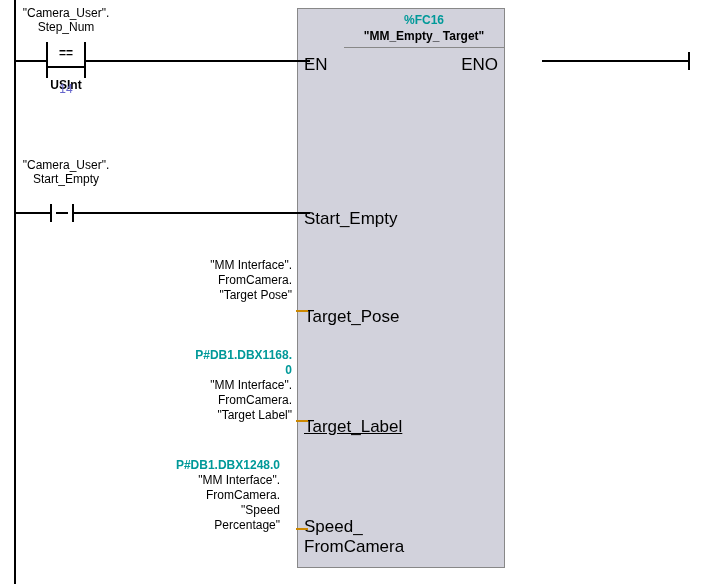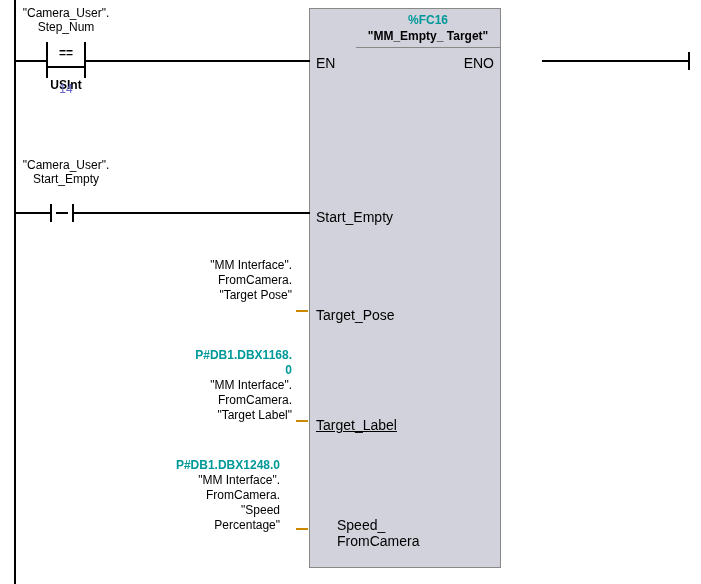--- a/index.html
+++ b/index.html
@@ -39,21 +39,21 @@
     }
     .block-header {
       text-align: center;
       padding: 4px 0;
       border-bottom: 1px solid #888;
     }
     .block-title1 { color: #009999; font-weight: bold; }
     .block-title2 { color: #000; font-weight: bold; margin-top: 2px; }
     .pin-label {
       position: absolute;
-      font-size: 14px;
+      font-size: 17px;
     }
     .orange-tick {
       position: absolute;
       width: 12px;
       height: 2px;
       background: #cc8800;
     }
     .cmp-box {
       position: absolute;
       text-align: center;
@@ -73,37 +73,37 @@
       position: absolute;
       text-align: right;
       line-height: 1.25;
     }
   </style>
 </head>
 <body>
 
 <div class="vbar"></div>
 
-<div class="block" style="left:309px; top:8px; width:192px; height:560px;padding-left:46px;">
+<div class="block" style="left:297px; top:8px; width:208px; height:560px;padding-left:46px;">
   <div class="block-header">
     <div class="block-title1">%FC16</div>
     <div class="block-title2">"MM_Empty_ Target"</div>
   </div>
 
   <div class="pin-label" style="left:6px; top:46px;">EN</div>
 
   <div class="pin-label" style="right:6px; top:46px;">ENO</div>
 
   <div class="pin-label" style="left:6px; top:200px;">Start_Empty</div>
 
   <div class="pin-label" style="left:6px; top:298px;">Target_Pose</div>
 
   <div class="pin-label" style="left:6px; top:408px;text-decoration:underline;">Target_Label</div>
 
-  <div class="pin-label" style="left:6px; top:508px;margin-left:21px;">
+  <div class="pin-label" style="left:6px; top:508px;">
     <div>Speed_</div>
     <div>FromCamera</div>
   </div>
 </div>
 
 <div class="hline" style="left:16px; top:60px; width:32px;"></div>
 <div class="hline" style="left:84px; top:60px; width:226px;"></div>
 
 <div class="label" style="left:10px; top:6px; width:112px;">
   <div>"Camera_User".</div>

